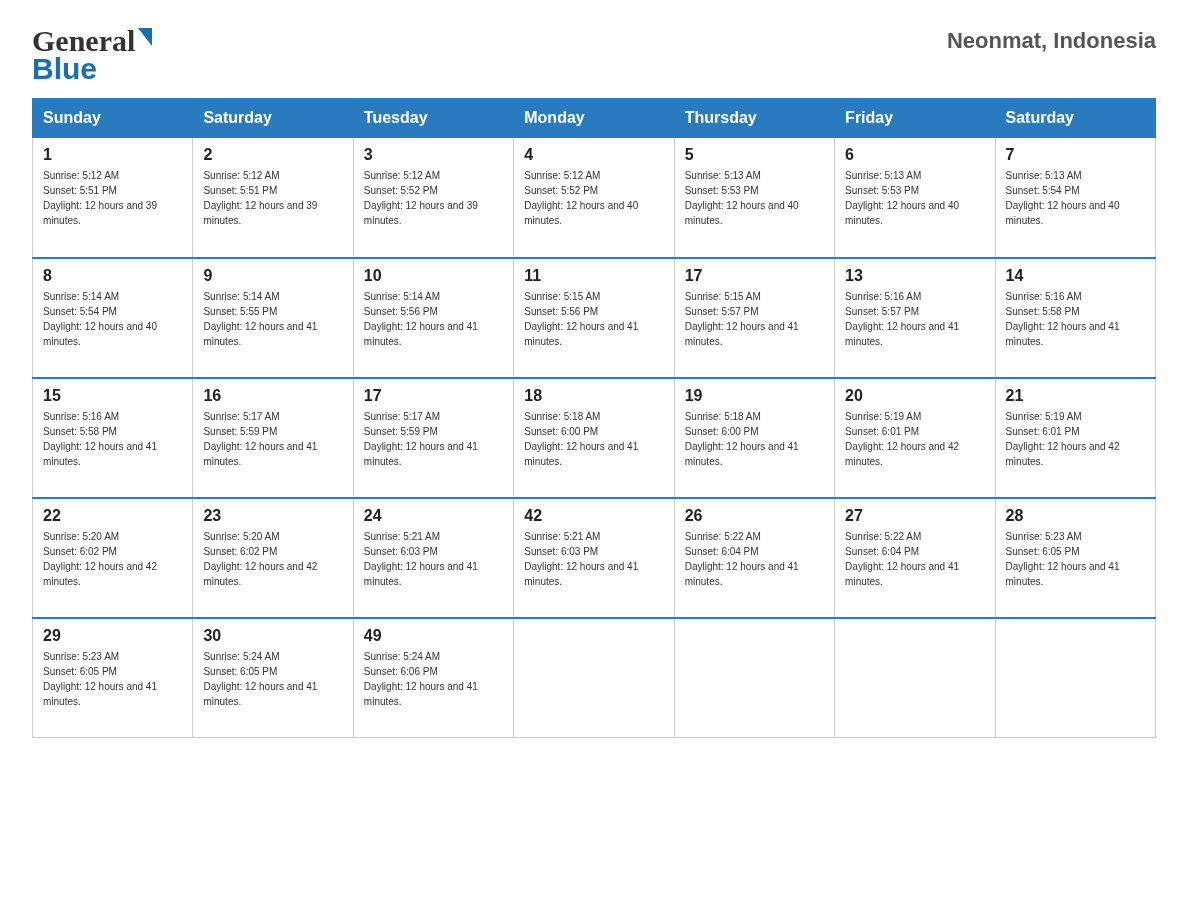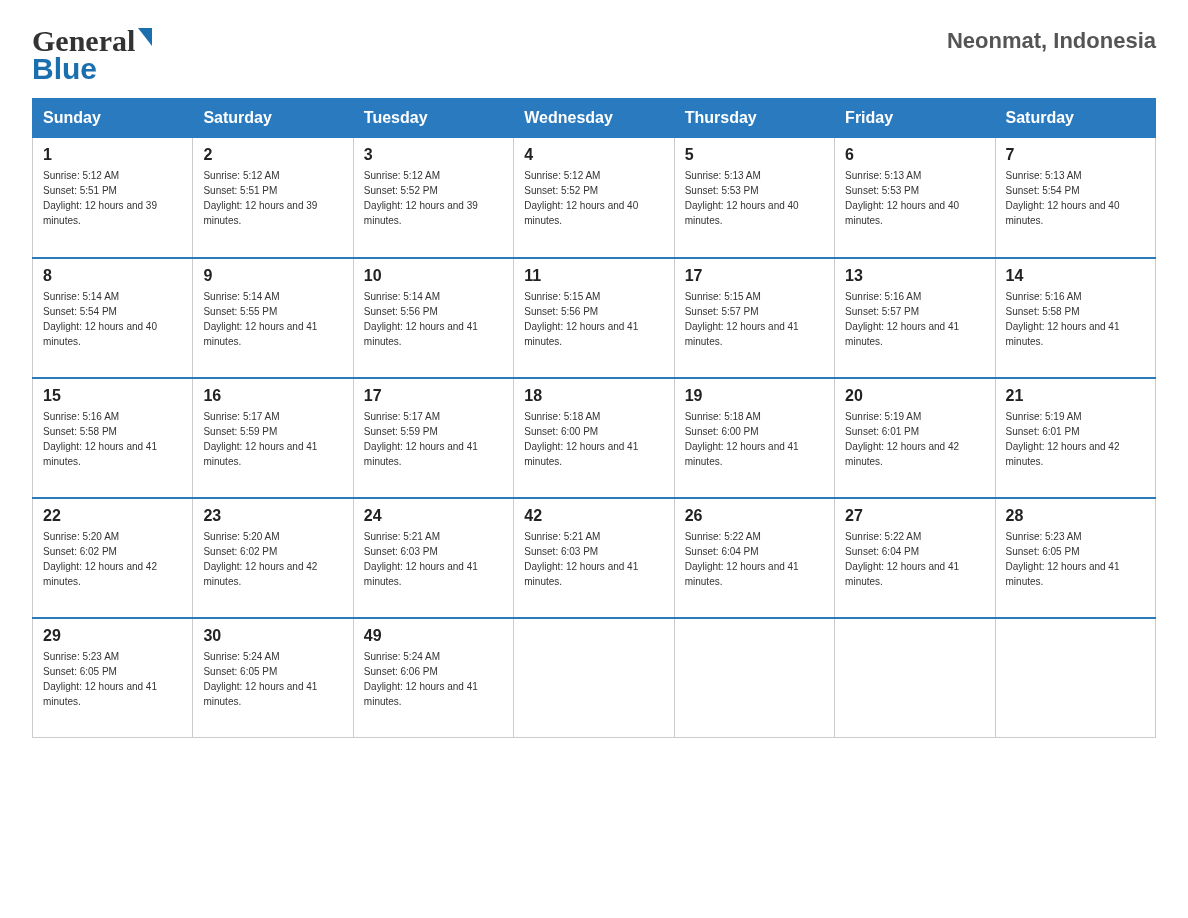--- a/index.html
+++ b/index.html
@@ -94,21 +94,21 @@
     <div class="subtitle">Neonmat, Indonesia</div>
   </div>
 </div>
 
 <table class="calendar-table">
   <thead>
     <tr>
     <th>Sunday</th>
         <th>Saturday</th>
         <th>Tuesday</th>
-        <th>Wednesday</th>
+        <th>Monday</th>
         <th>Thursday</th>
         <th>Friday</th>
         <th>Saturday</th>
       </tr>
   </thead>
   <tbody id="calendar-body">
   <tr>
         <td>
         <span class="day-number">1</span>
         <div class="day-info">

